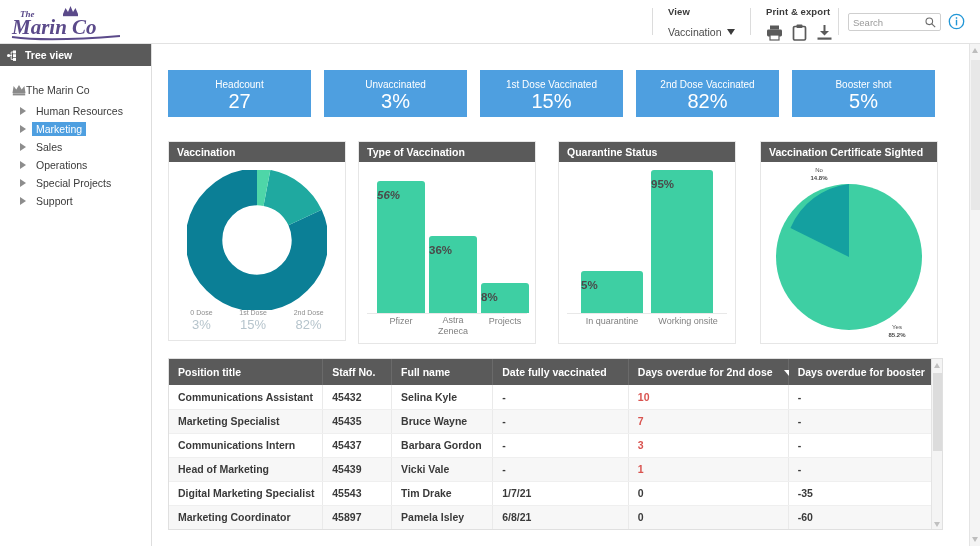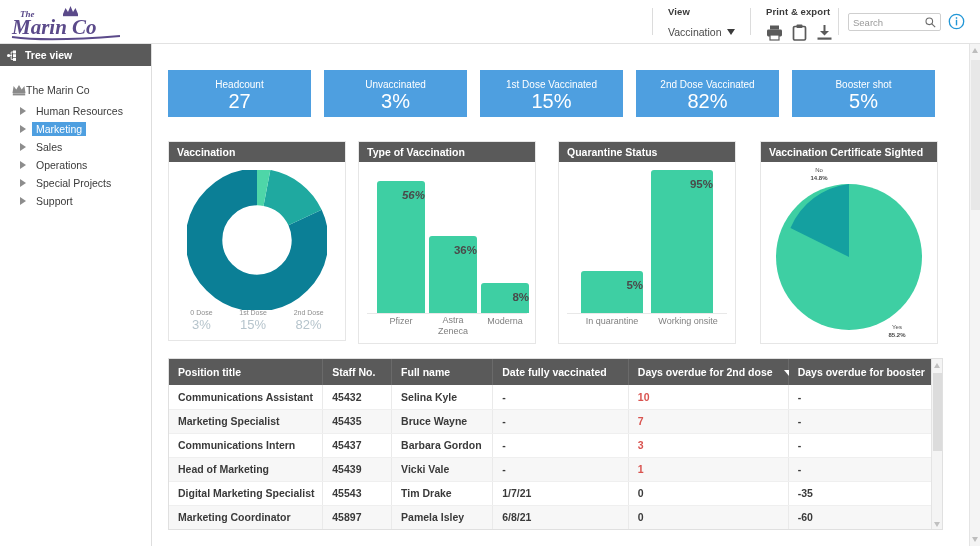--- a/index.html
+++ b/index.html
@@ -116,21 +116,21 @@
   }
   .dl-item { text-align: center; }
   .dl-name { font-size: 7px; color: #8e8e8e; }
   .dl-val { font-size: 13px; color: #b6c4cc; font-weight: 300; margin-top: 1px; }
 
   
   .bars { position: absolute; left: 0; top: 0; width: 100%; height: 100%; }
   .bar-col { position: absolute; bottom: 30px; }
   .bar-rect { background: #3ecfa3; border-radius: 3px 3px 0 0; position: relative; }
   .bar-val {
-    position: absolute; left: 0; width: 100%; text-align: right; top: 8px;
+    position: absolute; left: 0; width: 100%; text-align: left; top: 8px;
     font-size: 11.5px; font-weight: bold; color: #4a4a4a;
   }
   .bar-axis { position:absolute; left:8px; right:8px; bottom:29px; height:1px; background:#e8e8e8; }
   .bar-lbl {
     position: absolute; bottom: 6px; text-align: center; font-size: 9px;
     color: #808080; line-height: 11px;
   }
 
   
   .pie-wrap { position:absolute; left: 50%; top: 22px; transform: translateX(-50%); }
@@ -372,21 +372,21 @@
         <div class="bar-col" style="left:122px;width:48px;">
           <div class="bar-rect" style="height:30px">
             <div class="bar-val">8%</div>
           </div>
         </div>
 
         <div class="bar-lbl" style="left:18px;width:48px;bottom:16px;">Pfizer</div>
         <div class="bar-lbl" style="left:70px;width:48px;">
           <span>Astra Zeneca</span>
         </div>
-        <div class="bar-lbl" style="left:118px;width:56px;bottom:16px;">Moderna</div>
+        <div class="bar-lbl" style="left:118px;width:56px;bottom:16px;">Projects</div>
       </div>
     </div>
   </div>
 
   <div class="panel" id="panel-quar">
     <div class="panel-head">Quarantine Status</div>
     <div class="panel-body">
       <div class="bars">
         <div class="bar-axis"></div>
 

